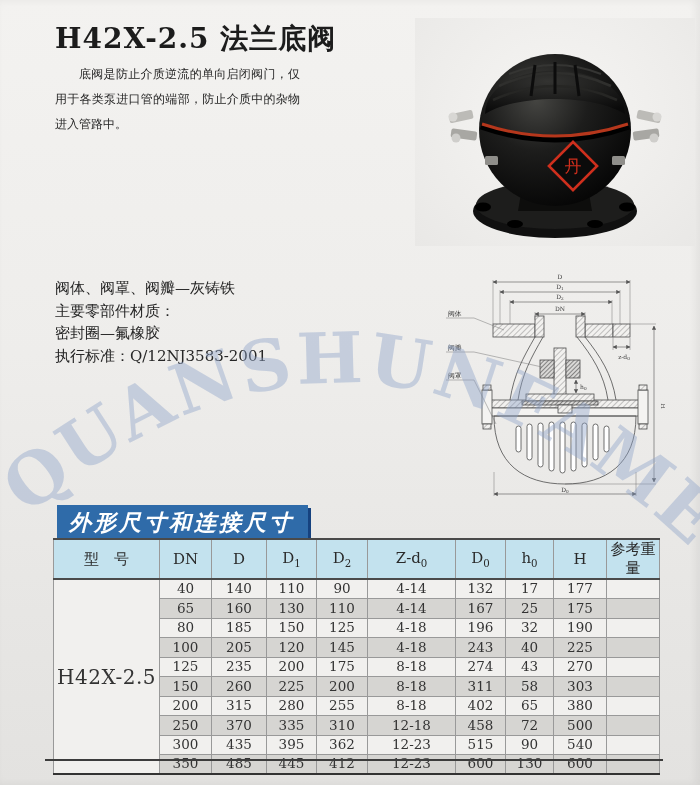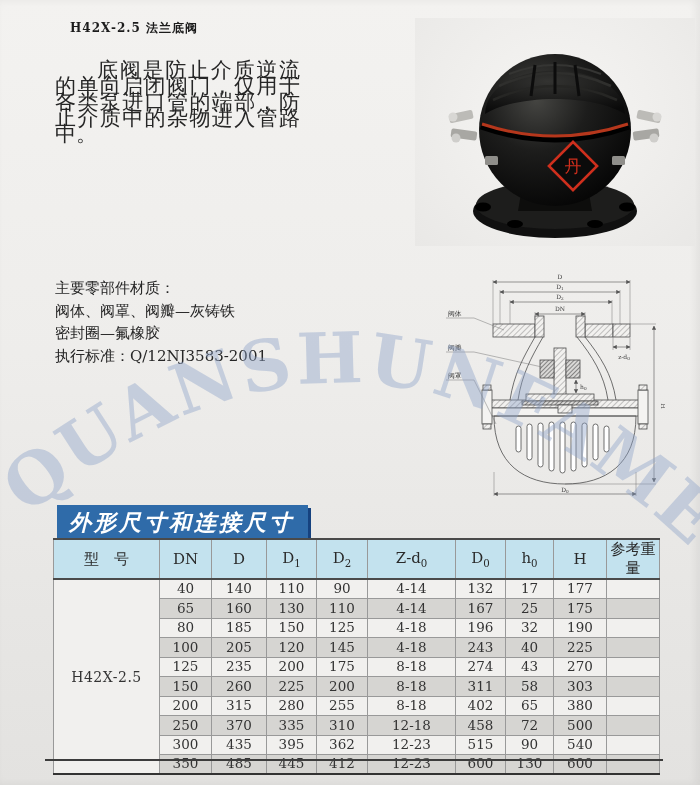--- a/index.html
+++ b/index.html
@@ -9,24 +9,24 @@
     --border-light:#999; --text-main:#2e2e2e;
   }
   html,body{margin:0;padding:0;}
   body{background:#c9c8c6;font-family:"DejaVu Serif","Liberation Serif",serif;}
   .page{position:relative;width:700px;height:785px;margin:0 auto;overflow:hidden;
     background:linear-gradient(180deg,#f3f2f0 0%,#eeedeb 45%,#e7e6e4 78%,#e3e2e0 100%);
     color:var(--text-main);box-shadow:inset -4px 0 8px rgba(0,0,0,.06);}
   .watermark-svg{position:absolute;left:0;top:0;z-index:3;pointer-events:none;}
   .wm-text{font-family:"DejaVu Serif","Liberation Serif",serif;font-weight:bold;
     font-size:70px;letter-spacing:3px;fill:var(--watermark-blue);fill-opacity:.42;}
-  .page-title{position:absolute;left:55px;top:20px;z-index:2;font-size:12px;
-    font-weight:bold;letter-spacing:1px;color:#1c1c1c;margin-left:15px;}
+  .page-title{position:absolute;left:55px;top:20px;z-index:2;font-size:28px;
+    font-weight:bold;letter-spacing:1px;color:#1c1c1c;}
   .description{position:absolute;left:55px;top:62px;width:245px;z-index:2;
-    font-size:21px;line-height:16px;text-align:justify;text-indent:2em;color:#262626;}
+    font-size:12px;line-height:25px;text-align:justify;text-indent:2em;color:#262626;}
   .materials{position:absolute;left:55px;top:277px;z-index:2;font-size:15px;
     line-height:22.5px;color:#262626;}
   .photo-box{position:absolute;left:415px;top:18px;width:280px;height:228px;z-index:2;
     background:radial-gradient(ellipse at 50% 42%,#f6f5f3 0%,#edecea 70%,#e9e8e6 100%);}
   .diagram-box{position:absolute;left:430px;top:266px;width:235px;height:236px;z-index:2;}
   .dg-line{stroke:#4c4c4c;stroke-width:.8;fill:none;}
   .dg-dim{stroke:#555;stroke-width:.6;fill:none;}
   .dg-ext{stroke:#777;stroke-width:.5;}
   .dg-text{font-size:6px;fill:#3d3d3d;font-family:"DejaVu Serif","Liberation Serif",serif;}
   .dg-part{font-size:6.8px;fill:#3d3d3d;}
@@ -41,21 +41,21 @@
     border-top:2.5px solid var(--border-dark);border-bottom:2.5px solid #333;}
   thead tr{height:26px;background:var(--header-bg);margin-left:23px;}
   thead th{font-size:15px;font-weight:normal;border-bottom:2px solid var(--border-dark);
     border-right:1px solid var(--border-light);border-left:1px solid var(--border-light);
     color:#2a2a2a;padding:0;}
   thead th sub,.dim-cell sub{font-size:68%;}
   tbody tr{height:19.5px;}
   tbody td{font-size:13.5px;text-align:center;padding:0;line-height:1;
     border:1px solid var(--border-light);background:var(--row-plain);color:#333;}
   tbody tr.shaded td{background:var(--row-shaded);}
-  td.model-cell{background:var(--row-plain)!important;font-size:14px;
+  td.model-cell{background:var(--row-plain)!important;font-size:20px;
     letter-spacing:.5px;border-bottom:none;}
   .bottom-rule{position:absolute;left:45px;top:759px;width:618px;height:2px;
     background:#3c3c3c;z-index:4;}
 </style>
 </head>
 <body>
 
 <div class="page">
 
   <svg class="watermark-svg" width="700" height="785">
@@ -64,22 +64,22 @@
       </defs>
     <text class="wm-text">
       <textPath href="#wmArc" startOffset="0">QUANSHUNFAMEN</textPath>
     </text>
   </svg>
 
   <div class="page-title">H42X-2.5 法兰底阀</div>
   <div class="description">底阀是防止介质逆流的单向启闭阀门，仅用于各类泵进口管的端部，防止介质中的杂物进入管路中。</div>
 
   <div class="materials">
+    <div>阀体、阀罩、阀瓣—灰铸铁</div>
     <div>主要零部件材质：</div>
-    <div>阀体、阀罩、阀瓣—灰铸铁</div>
     <div>密封圈—氟橡胶</div>
     <div>执行标准：Q/12NJ3583-2001</div>
   </div>
 
   <div class="photo-box">
     <svg viewBox="0 0 280 228" width="280" height="228">
       <defs>
         <radialGradient id="bodyG" cx="38%" cy="30%" r="75%">
           <stop offset="0%" stop-color="#454542"></stop>
             <stop offset="45%" stop-color="#1d1d1c"></stop>

